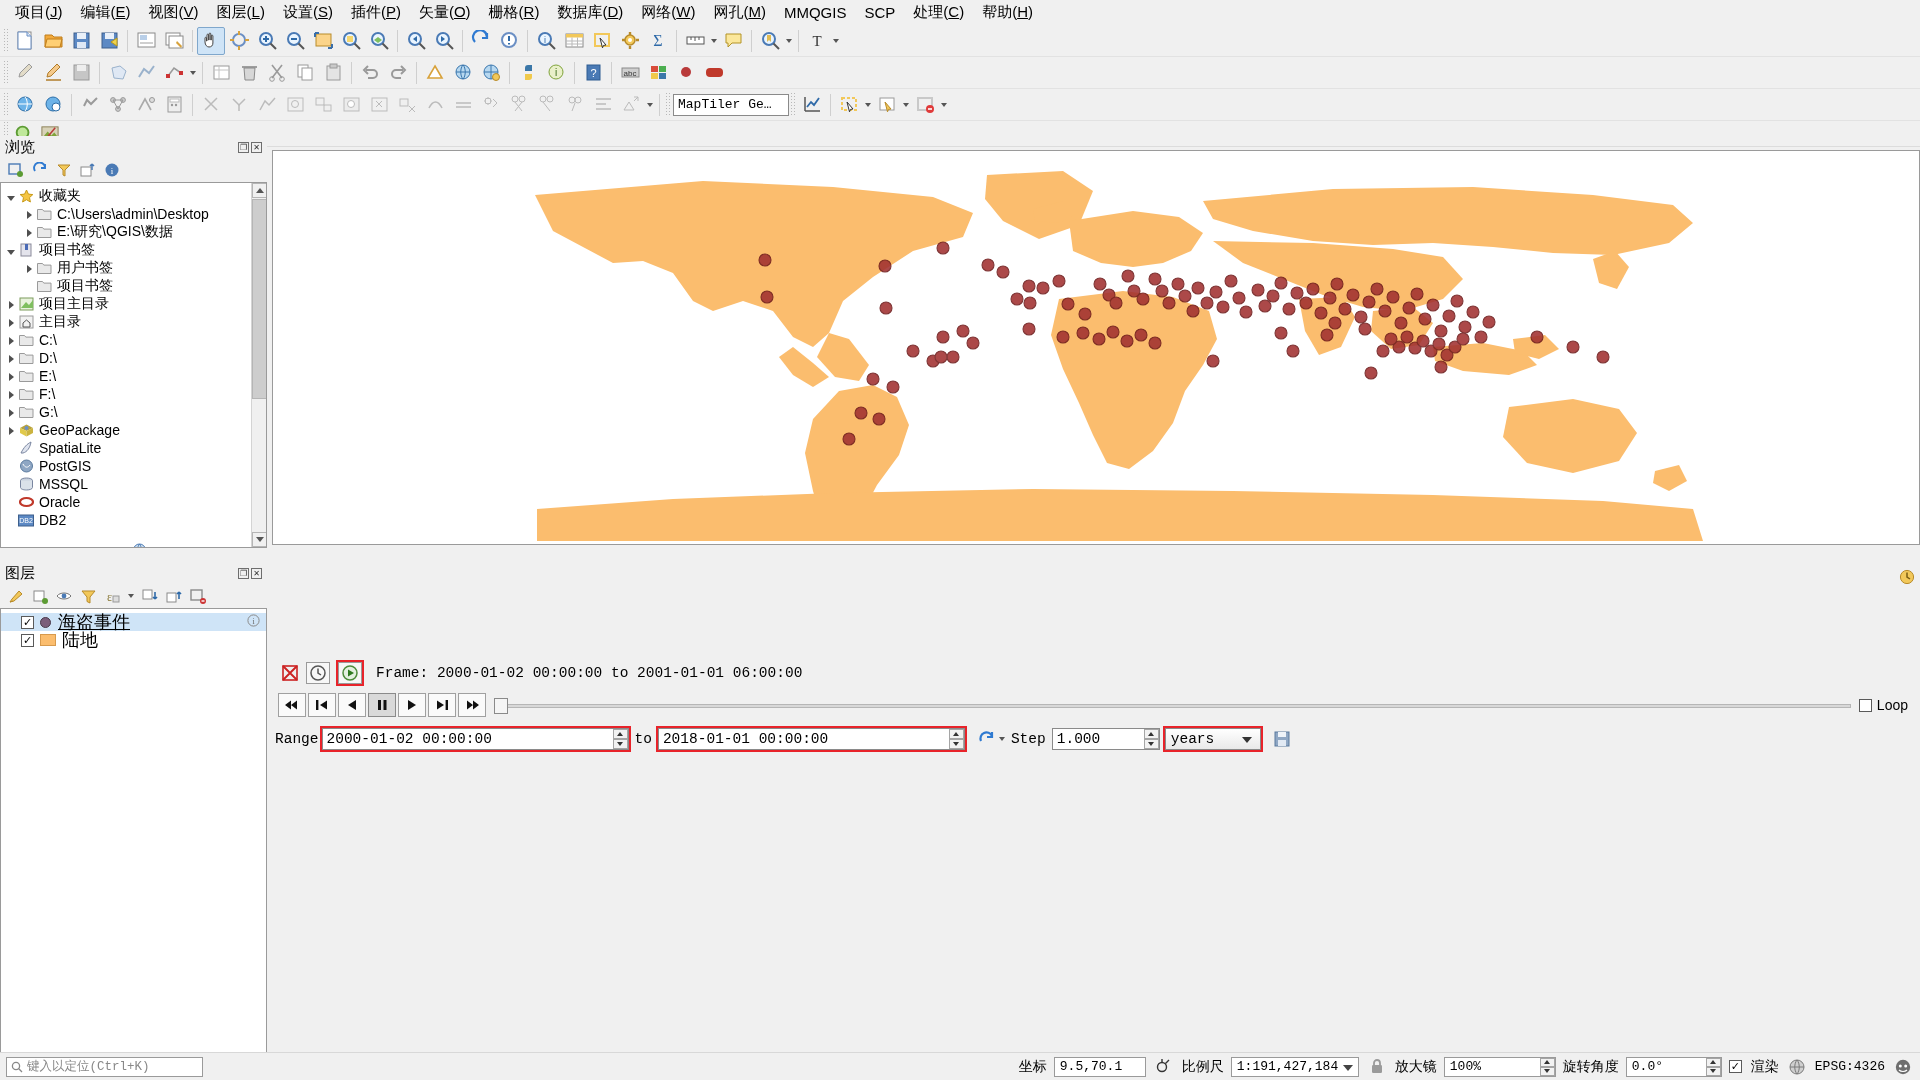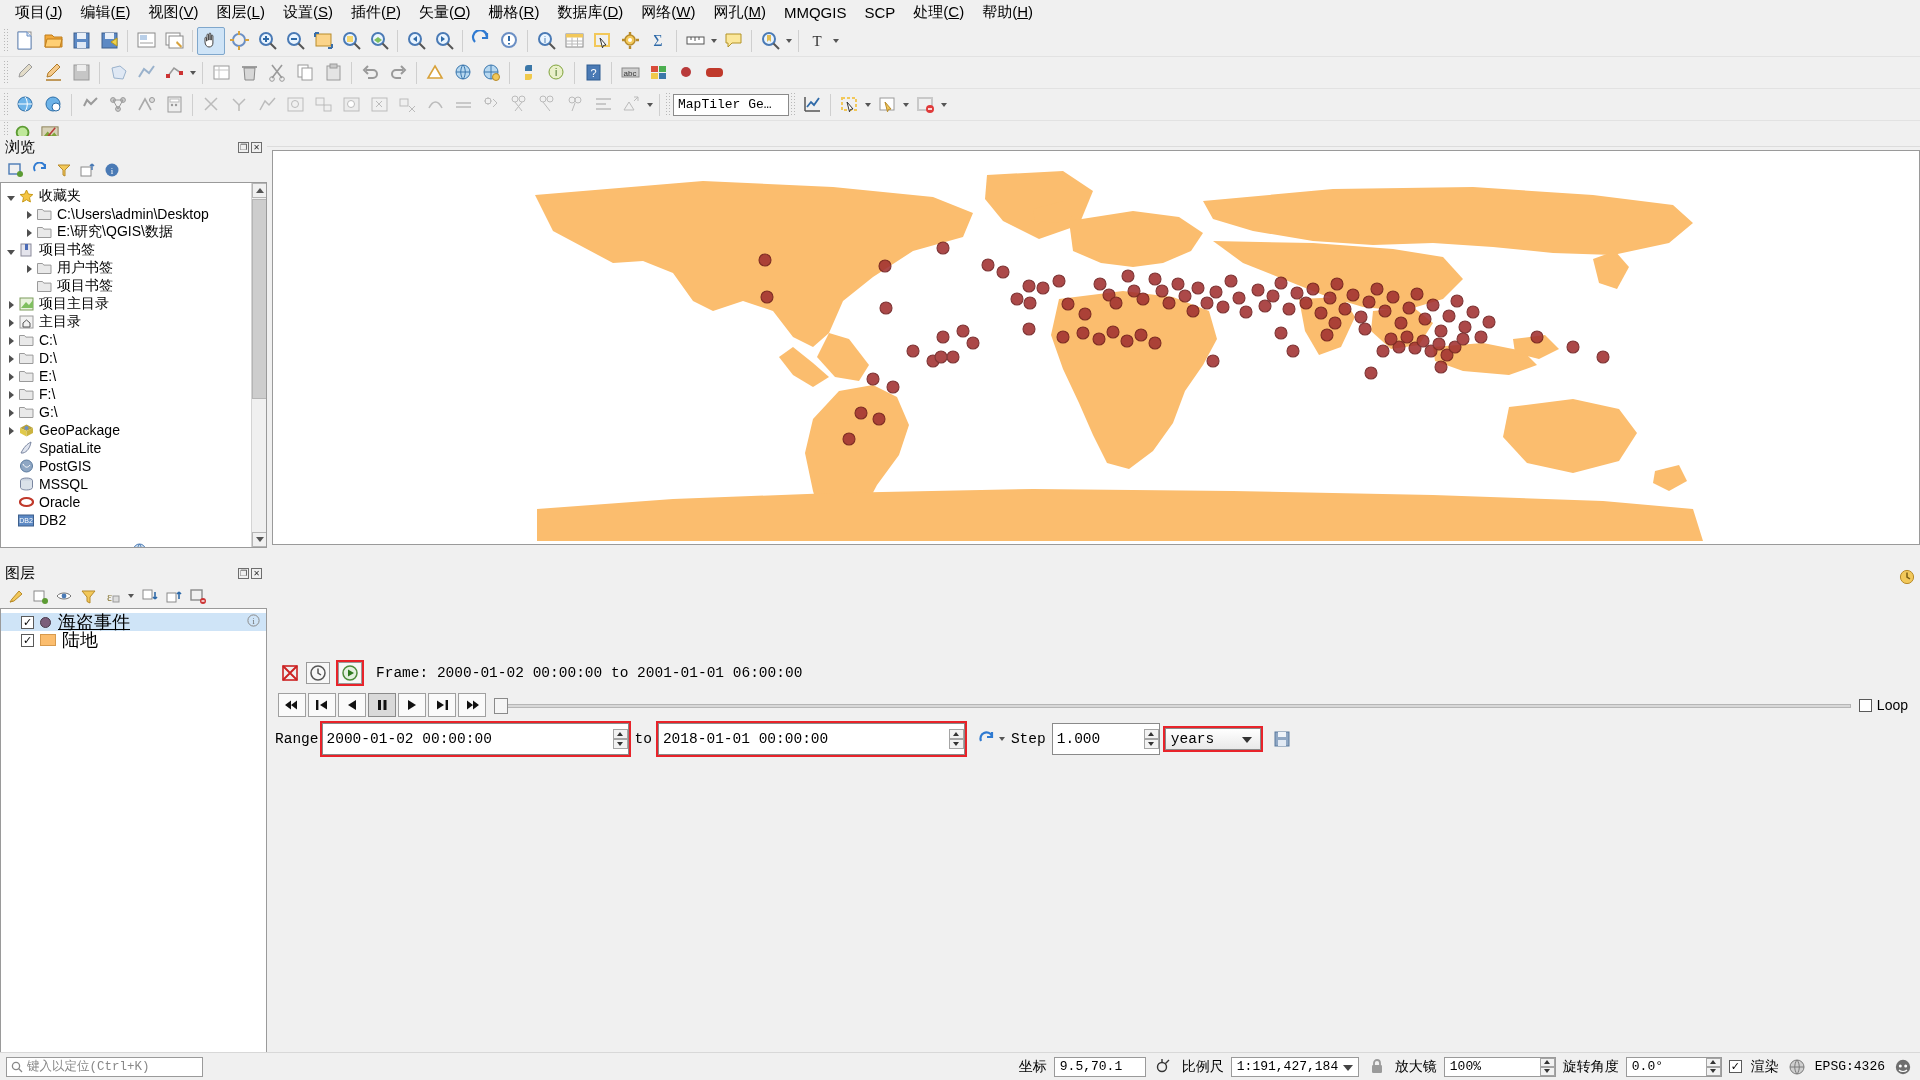--- a/index.html
+++ b/index.html
@@ -124,21 +124,21 @@
   .tc-slider .track { position:absolute; top:11px; left:0; right:0; height:4px;
     background:#d8d8d8; border:1px solid #b6b6b6; }
   .tc-slider .handle { position:absolute; top:5px; left:0px; width:14px; height:16px;
     background:#f5f5f5; border:1px solid #8a8a8a; }
   .loop-wrap { display:flex; align-items:center; gap:5px; padding-right:12px; font-size:14px; }
   .loop-chk { width:13px; height:13px; border:1px solid #5a5a5a; background:#fff; }
 
   .tc-row3 { display:flex; align-items:center; height:26px; padding-left:5px; gap:1px; margin-top:6px; }
   .lbl-mono { font-family:"Liberation Mono", monospace; font-size:14.5px; }
   .dt-field {
-    height:32px; background:#fff; border:1px solid #8a8a8a;
+    height:22px; background:#fff; border:1px solid #8a8a8a;
     display:flex; align-items:center; font-family:"Liberation Mono", monospace; font-size:14.5px;
     padding-left:4px; position:relative;
   }
   .spin { width:15px; height:20px; display:flex; flex-direction:column; flex:0 0 15px;
     margin-left:auto; }
   .spin div { flex:1; border:1px solid #a5a5a5; background:#f2f2f2;
     display:flex; align-items:center; justify-content:center; }
   .spin i { display:block; font-style:normal; }
   .up-tri { border-left:3px solid transparent; border-right:3px solid transparent; border-bottom:4px solid #333; }
   .dn-tri { border-left:3px solid transparent; border-right:3px solid transparent; border-top:4px solid #333; }

